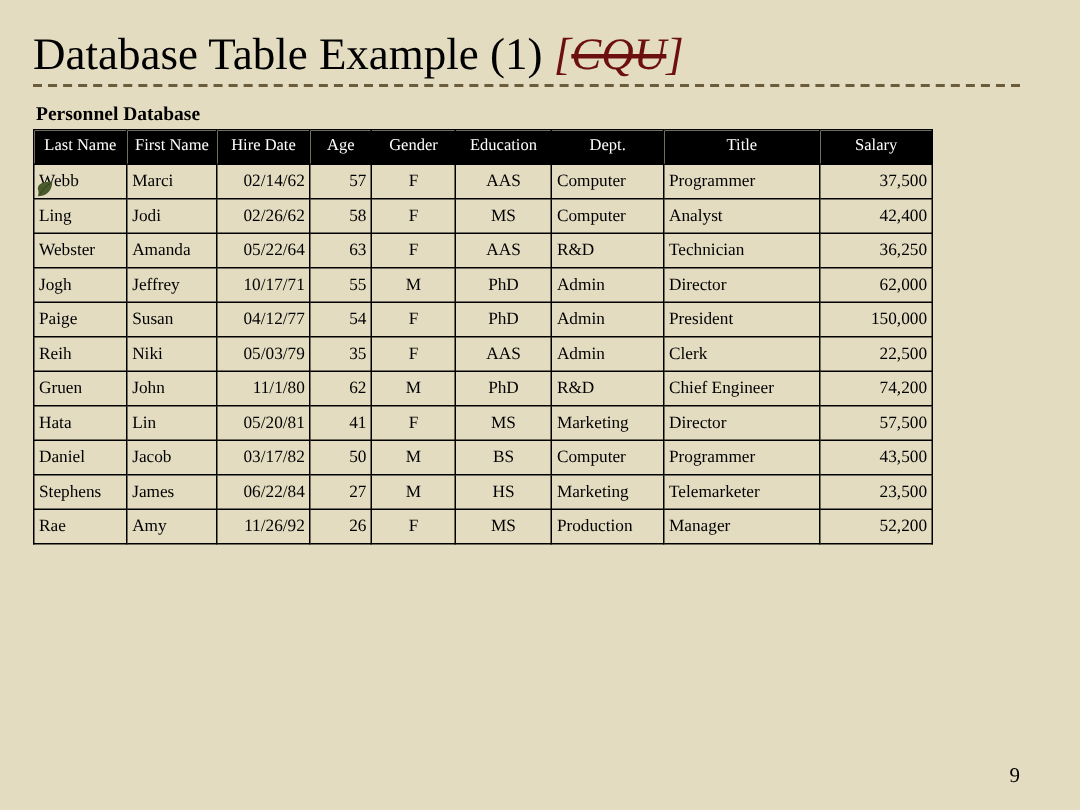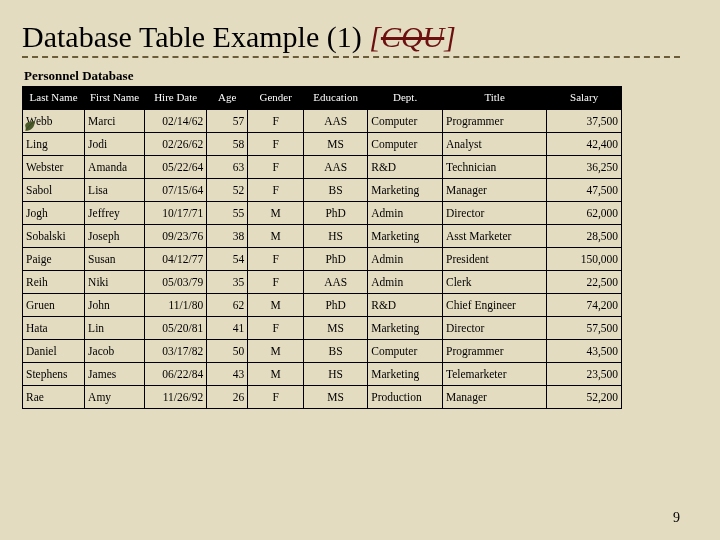--- a/index.html
+++ b/index.html
@@ -154,53 +154,31 @@
             <td class="c-first">Amanda</td>
             <td class="c-hire">05/22/64</td>
             <td class="c-age">63</td>
             <td class="c-gender">F</td>
             <td class="c-edu">AAS</td>
             <td class="c-dept">R&amp;D</td>
             <td class="c-title">Technician</td>
             <td class="c-salary">36,250</td>
           </tr>
           <tr>
-            <td class="c-last">Sabol</td>
-            <td class="c-first">Lisa</td>
-            <td class="c-hire">07/15/64</td>
-            <td class="c-age">52</td>
-            <td class="c-gender">F</td>
-            <td class="c-edu">BS</td>
-            <td class="c-dept">Marketing</td>
-            <td class="c-title">Manager</td>
-            <td class="c-salary">47,500</td>
-          </tr>
-          <tr>
             <td class="c-last">Jogh</td>
             <td class="c-first">Jeffrey</td>
             <td class="c-hire">10/17/71</td>
             <td class="c-age">55</td>
             <td class="c-gender">M</td>
             <td class="c-edu">PhD</td>
             <td class="c-dept">Admin</td>
             <td class="c-title">Director</td>
             <td class="c-salary">62,000</td>
           </tr>
           <tr>
-            <td class="c-last">Sobalski</td>
-            <td class="c-first">Joseph</td>
-            <td class="c-hire">09/23/76</td>
-            <td class="c-age">38</td>
-            <td class="c-gender">M</td>
-            <td class="c-edu">HS</td>
-            <td class="c-dept">Marketing</td>
-            <td class="c-title">Asst Marketer</td>
-            <td class="c-salary">28,500</td>
-          </tr>
-          <tr>
             <td class="c-last">Paige</td>
             <td class="c-first">Susan</td>
             <td class="c-hire">04/12/77</td>
             <td class="c-age">54</td>
             <td class="c-gender">F</td>
             <td class="c-edu">PhD</td>
             <td class="c-dept">Admin</td>
             <td class="c-title">President</td>
             <td class="c-salary">150,000</td>
           </tr>
@@ -245,21 +223,21 @@
             <td class="c-gender">M</td>
             <td class="c-edu">BS</td>
             <td class="c-dept">Computer</td>
             <td class="c-title">Programmer</td>
             <td class="c-salary">43,500</td>
           </tr>
           <tr>
             <td class="c-last">Stephens</td>
             <td class="c-first">James</td>
             <td class="c-hire">06/22/84</td>
-            <td class="c-age">43</td>
+            <td class="c-age">27</td>
             <td class="c-gender">M</td>
             <td class="c-edu">HS</td>
             <td class="c-dept">Marketing</td>
             <td class="c-title">Telemarketer</td>
             <td class="c-salary">23,500</td>
           </tr>
           <tr>
             <td class="c-last">Rae</td>
             <td class="c-first">Amy</td>
             <td class="c-hire">11/26/92</td>

